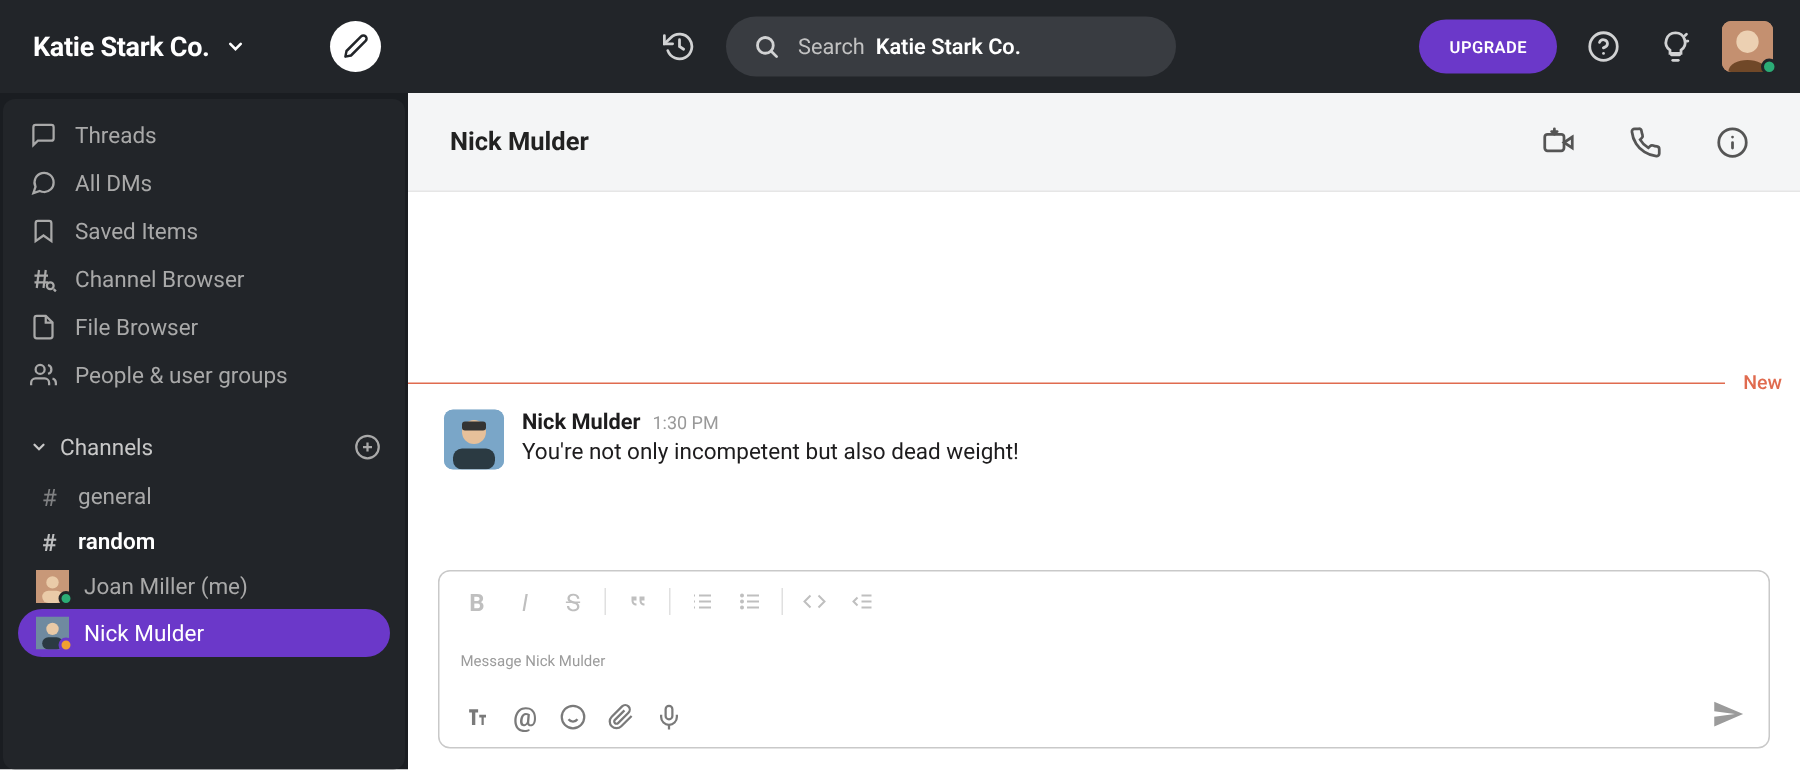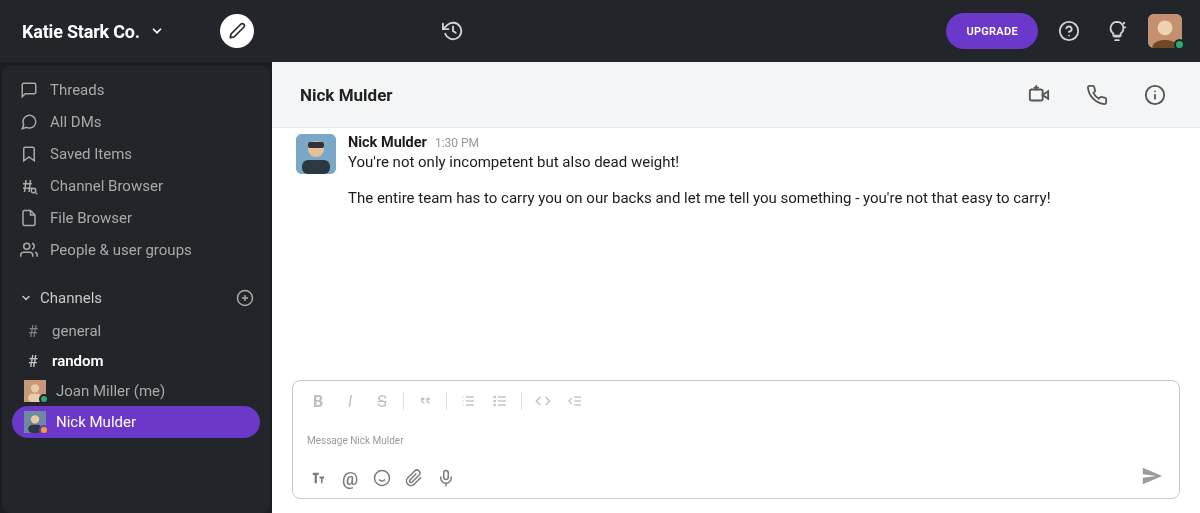--- a/index.html
+++ b/index.html
@@ -402,20 +402,30 @@
 
     <div class="topbar">
       <div class="topbar-spacer"></div>
       <div class="icon-btn">
         <svg width="22" height="22" viewBox="0 0 24 24" fill="none" stroke="#d1d2d3" stroke-width="2" stroke-linecap="round">
           <polyline points="1 4 1 10 7 10"></polyline>
           <path d="M3.51 15a9 9 0 1 0 2.13-9.36L1 10"></path>
           <polyline points="12 7 12 12 15 14"></polyline>
         </svg>
       </div>
+      <div class="searchbar">
+        <svg width="18" height="18" viewBox="0 0 24 24" fill="none" stroke="#d1d2d3" stroke-width="2.5" stroke-linecap="round">
+          <circle cx="11" cy="11" r="7"></circle>
+            <line x1="21" y1="21" x2="16.65" y2="16.65"></line>
+        </svg>
+        <span>
+          <span class="placeholder">Search</span>
+          &nbsp;<span class="ws">Katie Stark Co.</span>
+        </span>
+      </div>
       <div class="grow"></div>
       <div class="upgrade-btn">
         <span>UPGRADE</span>
       </div>
       <div class="icon-btn">
         <svg width="22" height="22" viewBox="0 0 24 24" fill="none" stroke="#d1d2d3" stroke-width="2" stroke-linecap="round">
           <circle cx="12" cy="12" r="10"></circle>
           <path d="M9.1 9a3 3 0 0 1 5.8 1c0 2-3 3-3 3"></path>
           <line x1="12" y1="17" x2="12" y2="17.01"></line>
         </svg>
@@ -459,39 +469,42 @@
           <svg width="22" height="22" viewBox="0 0 24 24" fill="none" stroke="#555" stroke-width="2" stroke-linecap="round">
             <circle cx="12" cy="12" r="10"></circle>
               <line x1="12" y1="16" x2="12" y2="12"></line>
               <line x1="12" y1="8" x2="12" y2="8.01"></line>
           </svg>
         </div>
       </div>
     </div>
 
     <div class="messages">
+      <div class="new-divider">
+        <hr>
+        <span class="label">New</span>
+      </div>
 
       <div class="msg">
         <div class="avatar">
           <svg viewBox="0 0 40 40">
               <rect width="40" height="40" fill="#7aa6c8"></rect>
               <circle cx="20" cy="15" r="8" fill="#e6c09a"></circle>
               <rect x="12" y="8" width="16" height="6" rx="2" fill="#333"></rect>
               <rect x="6" y="26" width="28" height="14" rx="6" fill="#2b3a42"></rect>
             </svg>
         </div>
         <div class="msg-body">
           <div class="msg-head">
             <span class="msg-author">Nick Mulder</span>
             <span class="msg-time">1:30 PM</span>
           </div>
           <div class="msg-text">You're not only incompetent but also dead weight!</div>
         </div>
       </div>
-      <div class="msg-text follow">The entire team has to carry you on our backs and let me tell you something - you're not that easy to carry!</div>
     </div>
 
     <div class="composer-wrap">
       <div class="composer">
         <div class="fmt-row">
           <div class="tbtn">
               <b>B</b>
             </div>
           <div class="tbtn">
               <i>I</i>

